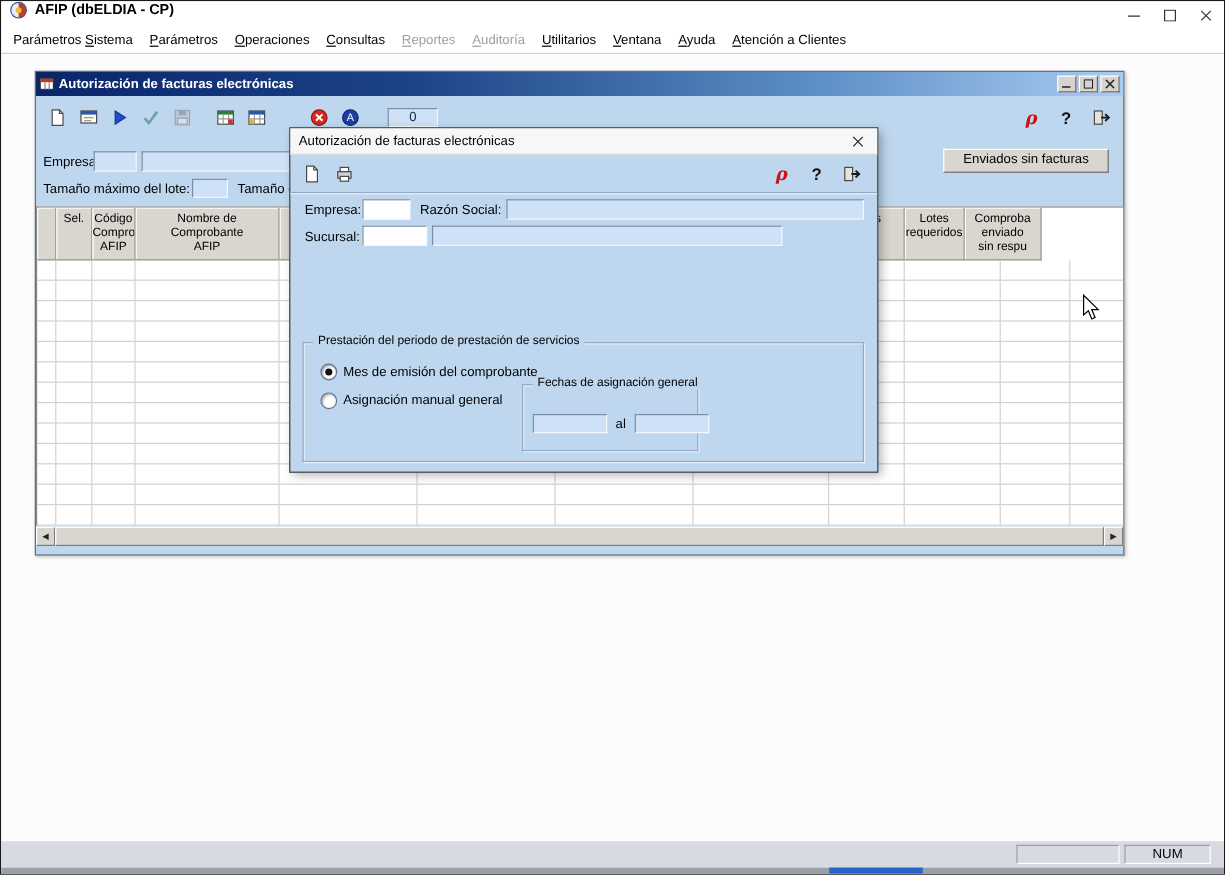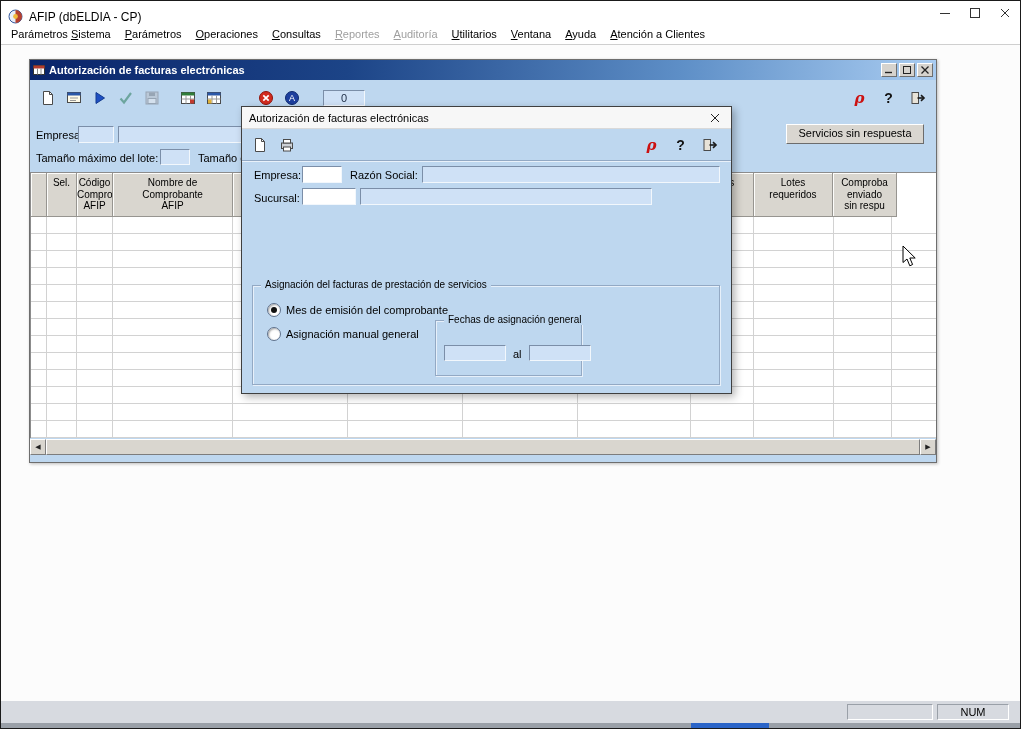--- a/index.html
+++ b/index.html
@@ -1,21 +1,21 @@
 <!DOCTYPE html>
 <html><head>
 <meta charset="utf-8">
 <style>
   html,body{margin:0;padding:0;background:#555;}
   #screen{position:relative;width:1021px;height:729px;background:#fff;border:1px solid #1a1a1a;
     box-sizing:border-box;overflow:hidden;font-family:"Liberation Sans",sans-serif;font-size:11px;color:#000;}
 
   
   .titlebar{position:absolute;left:0;top:0;width:100%;height:23px;background:#fff;display:flex;
-    align-items:flex-end;gap:6px;padding-left:7px;box-sizing:border-box;}
+    align-items:flex-start;gap:6px;padding-left:7px;box-sizing:border-box;font-weight:bold;}
   .apptitle{font-size:12px;white-space:nowrap;}
   .winbtns{margin-left:auto;display:flex;height:100%;}
   .wbtn{width:30px;height:100%;display:flex;align-items:center;justify-content:center;}
 
   .menubar{position:absolute;left:0;top:23px;width:100%;height:21px;background:#fff;
     border-bottom:1px solid #cfcfcf;display:flex;align-items:center;padding-left:3px;box-sizing:border-box;}
   .menu-item{padding:3px 7px;white-space:nowrap;}
   .menu-item.disabled{color:#9f9f9f;}
 
   .client{position:absolute;left:0;top:44px;width:100%;height:656px;background:#fcfcfc;}
@@ -246,21 +246,21 @@
                 <path d="M7.5 8h6" stroke="#1a1a1a" stroke-width="1.6"></path>
                 <path d="M11 5.2L14 8l-3 2.8" fill="none" stroke="#1a1a1a" stroke-width="1.6"></path>
               </svg>
             </span>
         </span>
       </div>
 
       <span class="lbl" style="left:6px;top:49px">Empresa:</span>
       <span class="field sunken" style="left:48px;top:46px;width:36px"></span>
       <span class="field sunken" style="left:88px;top:46px;width:582px"></span>
-      <span class="btn" style="left:756px;top:44px;width:138px">Servicios sin respuesta</span>
+      <span class="btn" style="left:756px;top:44px;width:138px">Enviados sin facturas</span>
 
       <span class="lbl" style="left:6px;top:72px">Tamaño máximo del lote:</span>
       <span class="field sunken" style="left:130px;top:69px;width:30px;height:16px"></span>
       <span class="lbl" style="left:168px;top:72px">Tamaño del</span>
 
       <div class="tablewrap">
         <div class="thead">
             <div class="hcell" style="width: 16px;"></div>
             <div class="hcell" style="width: 30px;">Sel.</div>
             <div class="hcell" style="width: 36px;">Código
@@ -268,21 +268,21 @@
 AFIP</div>
             <div class="hcell" style="width: 120px;">Nombre de
 Comprobante
 AFIP</div>
             <div class="hcell" style="width: 115px;"></div>
             <div class="hcell" style="width: 115px;"></div>
             <div class="hcell" style="width: 115px;"></div>
             <div class="hcell" style="width: 113px;"></div>
             <div class="hcell" style="width: 63px;">antes
 es</div>
-            <div class="hcell" style="width: 79px;">Lotes
+            <div class="hcell" style="width: 50px;">Lotes
 requeridos</div>
             <div class="hcell" style="width: 64px;">Comproba
 enviado
 sin respu</div>
           </div>
         <div>
             <div class="brow">
               <div class="bcell" style="width: 16px;"></div>
               <div class="bcell" style="width: 30px;"></div>
               <div class="bcell" style="width: 36px;"></div>
@@ -519,21 +519,21 @@
     <span class="field sunken white" style="left:60px;top:59px;width:40px"></span>
     <span class="lbl" style="left:108px;top:62px">Razón Social:</span>
     <span class="field sunken" style="left:180px;top:59px;width:298px"></span>
 
     <span class="lbl" style="left:12px;top:85px">Sucursal:</span>
     <span class="field sunken white" style="left:60px;top:81px;width:54px"></span>
     <span class="field sunken" style="left:118px;top:81px;width:292px"></span>
 
 
     <div class="groupbox" style="left:10px;top:178px;width:468px;height:100px">
-      <span class="legend">Asignación del facturas de prestación de servicios</span>
+      <span class="legend">Prestación del periodo de prestación de servicios</span>
       <span class="radio checked" style="left:14px;top:17px"></span>
       <span class="lbl" style="left:33px;top:18px">Mes de emisión del comprobante</span>
       <span class="radio" style="left:14px;top:41px"></span>
       <span class="lbl" style="left:33px;top:42px">Asignación manual general</span>
       <div class="groupbox" style="left:182px;top:34px;width:147px;height:56px">
         <span class="legend">Fechas de asignación general</span>
         <span class="field sunken" style="left:8px;top:24px;width:62px;height:16px"></span>
         <span class="lbl" style="left:77px;top:27px">al</span>
         <span class="field sunken" style="left:93px;top:24px;width:62px;height:16px"></span>
       </div>

